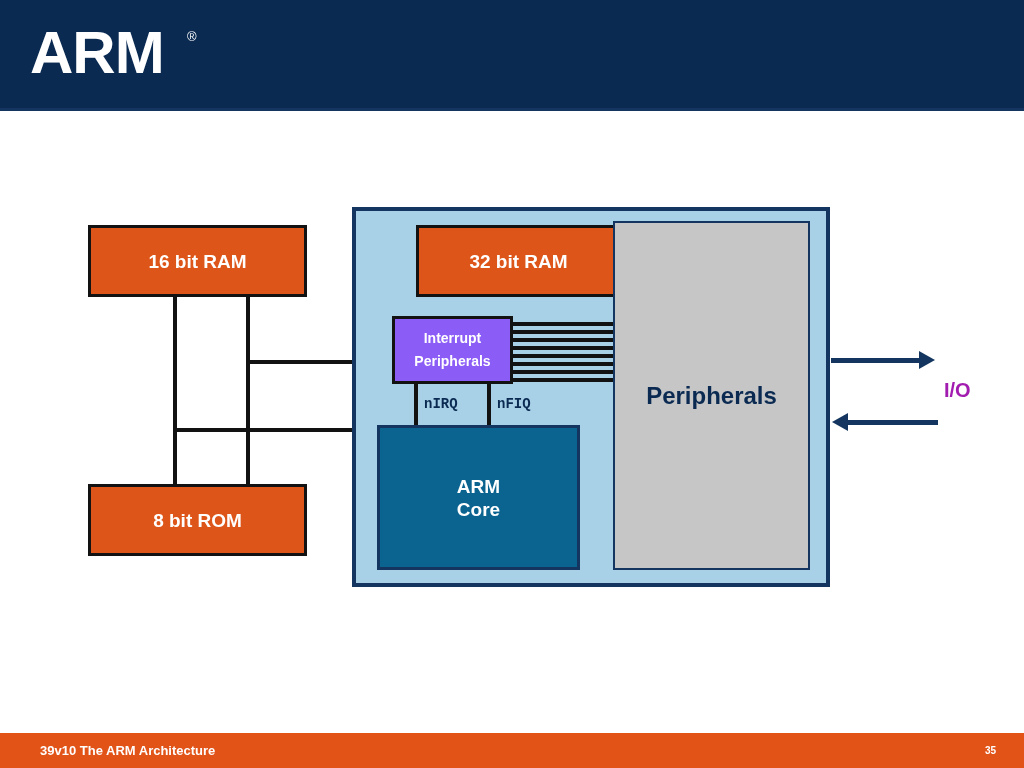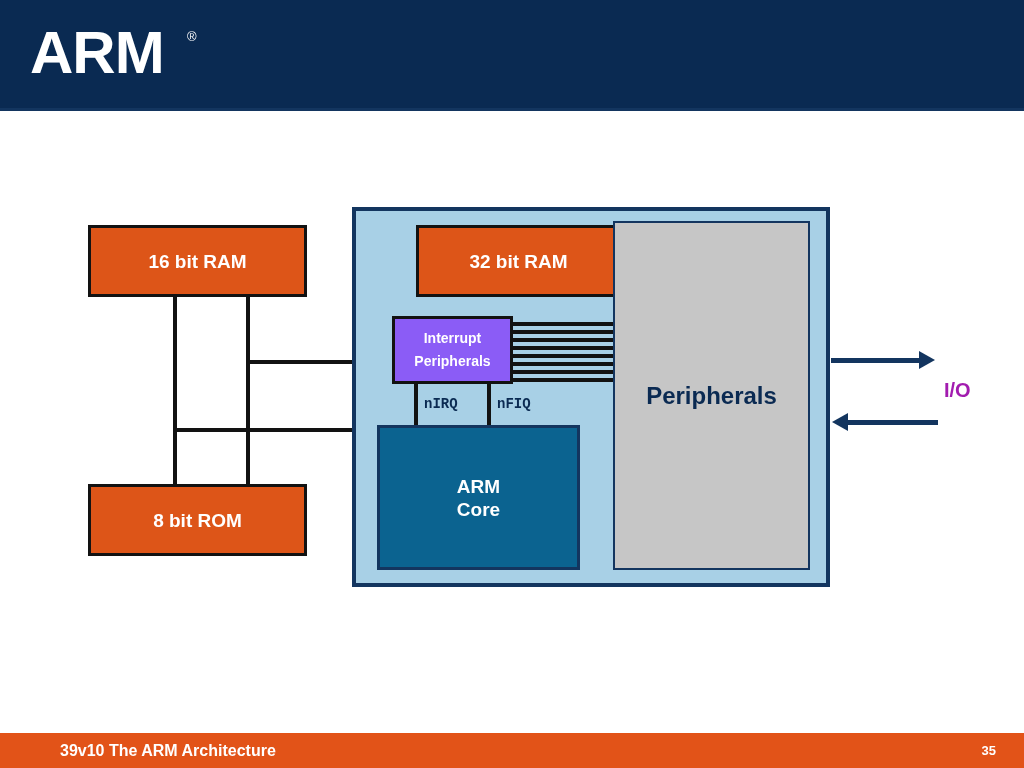--- a/index.html
+++ b/index.html
@@ -62,30 +62,29 @@
   #footer {
     position: absolute;
     left: 0; top: 733px;
     width: 1024px; height: 35px;
     background: #e25318;
   }
   #footer-text {
     position: absolute;
     left: 40px; top: 9px;
     color: #ffffff;
-    font-size: 16px;
+    font-size: 13px;
     font-weight: bold;
     line-height: 17px;
-    margin-left: 20px;
   }
   #footer-page {
     position: absolute;
     right: 28px; top: 9px;
     color: #ffffff;
-    font-size: 13px;
+    font-size: 10px;
     font-weight: bold;
     line-height: 17px;
   }
 
   
   #diagram {
     position: absolute;
     left: 0; top: 110px;
     width: 1024px; height: 623px;
   }

